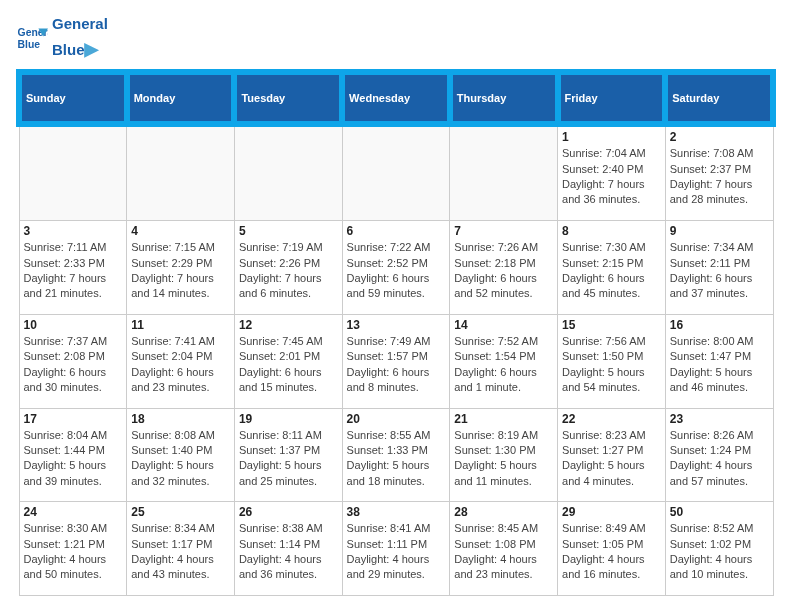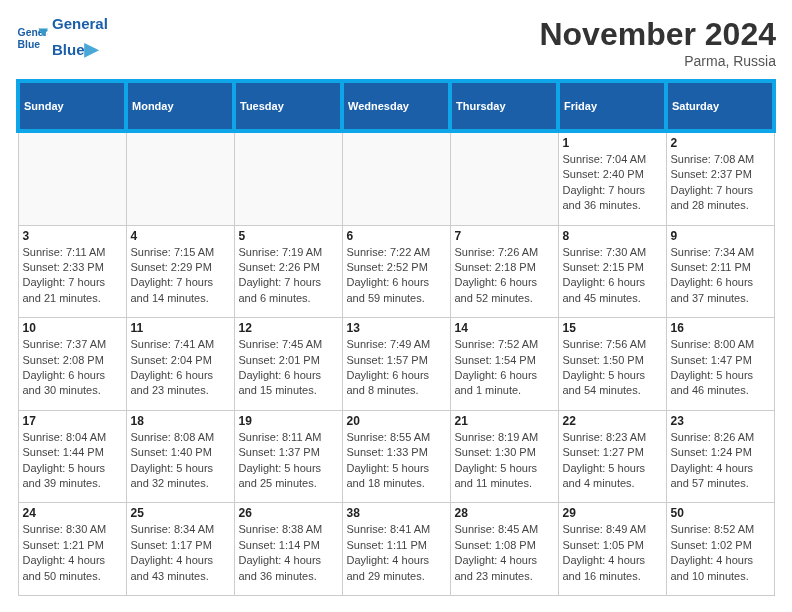--- a/index.html
+++ b/index.html
@@ -56,21 +56,21 @@
       width: 100%;
       table-layout: fixed;
     }
     .calendar th {
       background: #1a5fa8;
       color: #fff;
       font-size: 11px;
       font-weight: bold;
       padding: 17px 4px;
       text-align: left;
-      border: 4px solid #0ea5e9;
+      border: 6px solid #0ea5e9;
     }
     .calendar td {
       border: 1px solid #ccc;
       vertical-align: top;
       padding: 3px 4px;
       font-size: 9px;
       color: #333;
       background: #fff;
       height: 80px;
     }
@@ -103,24 +103,20 @@
       </svg>
       <div>
         <div class="logo-text" style="font-size:15px; line-height:1.1;">
           <span style="color:#1a5fa8;">General</span>
         </div>
         <div class="logo-text" style="font-size:15px; line-height:1.1;margin-top:7px;">
           <span style="color:#1a5fa8;">Blue</span><span style="color:#4aa8d8; font-size:18px;">▶</span>
         </div>
       </div>
     </div>
-    <div class="title-block">
-      <div class="month-title">November 2024</div>
-      <div class="location">Parma, Russia</div>
-    </div>
   </div>
 
   <table class="calendar">
     <thead>
       <tr>
         <th>Sunday</th>
         <th>Monday</th>
         <th>Tuesday</th>
         <th>Wednesday</th>
         <th>Thursday</th>

